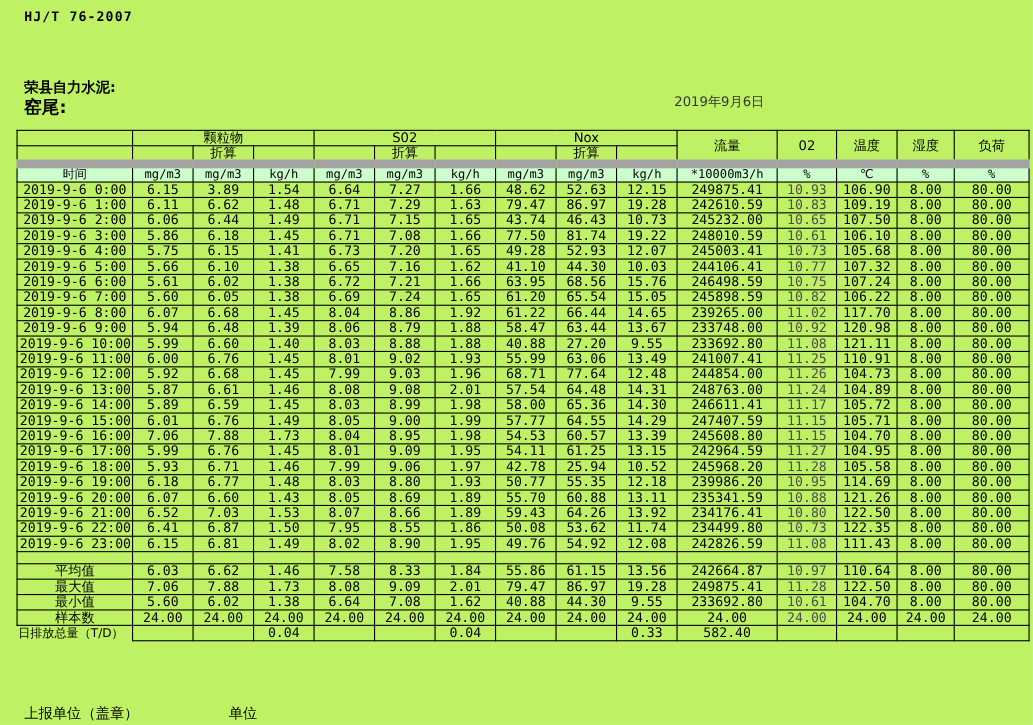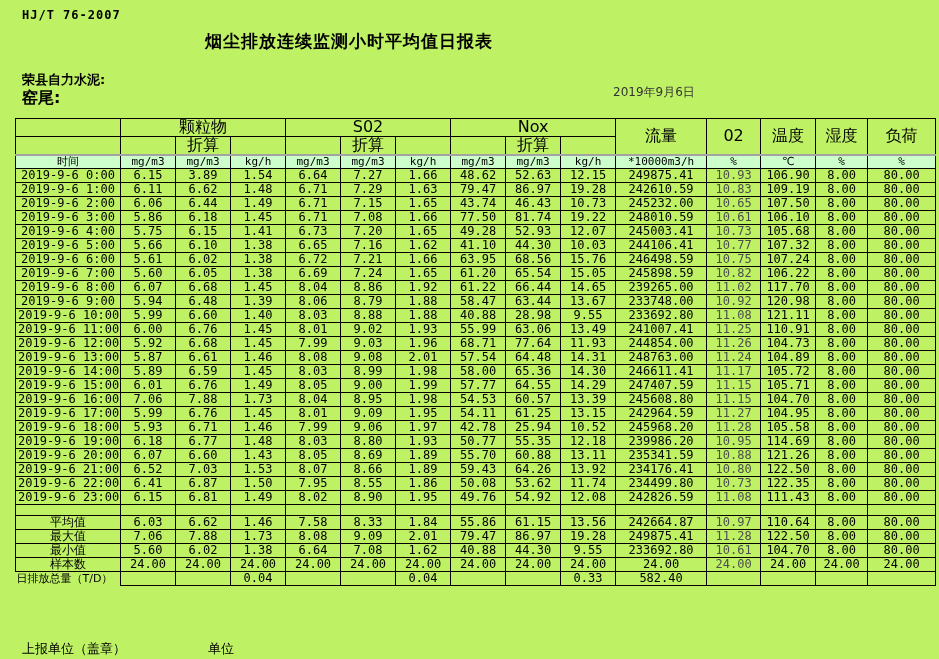--- a/index.html
+++ b/index.html
@@ -16,42 +16,41 @@
 
   table.rpt {
     position:absolute; left:15px; top:118px; width:920px;
     border-collapse:collapse; table-layout:fixed;
     font-size:12px; line-height:1.05;
   }
   table.rpt td {
     border:1px solid #000; padding:0 2px; white-space:nowrap; overflow:hidden;
     height:14px; text-align:center; vertical-align:middle;
   }
-  tr.head-row td { height:13px; font-size:16px;margin-left:21px; }
-  tr.unit-row td { border-top:2px solid #a3a3a3; height:14px; font-size:11px; font-family:"DejaVu Sans Mono", monospace; }
+  tr.head-row td { height:13px; font-size:12px;margin-left:21px; }
+  tr.unit-row td { border-top:8px solid #a3a3a3; height:14px; font-size:11px; font-family:"DejaVu Sans Mono", monospace; }
   tr.unit-row td.cjk { font-family:"DejaVu Sans", sans-serif; }
   td.num  { text-align:right; padding-right:7px; font-family:"DejaVu Sans Mono", monospace; }
   td.time { text-align:right; padding-right:3px; font-family:"DejaVu Sans Mono", monospace;margin-top:37px; }
   td.o2col { color:#4d4d4d; }
   tr.spacer-row td { height:11px; }
   tr.summary-row td { height:14px; }
   td.sum-label { text-align:right; padding-right:2px; font-size:12px; }
   tr.total-row td.total-label {
     border-left:none; border-bottom:none; text-align:left; padding-left:1px; font-size:11px;
   }
   .footer-flow { position:absolute; left:22px;  top:622px; font-size:12px; white-space:nowrap; }
   .footer-org  { position:absolute; left:22px;  top:640px; font-size:13px; white-space:nowrap; }
   .footer-unit { position:absolute; left:208px; top:640px; font-size:13px; white-space:nowrap; }
 </style>
 </head>
 <body>
 
 <div class="page">
   <div class="std-code">HJ/T  76-2007</div>
-  <div class="rpt-title">烟尘排放连续监测小时平均值日报表</div>
   <div class="company">荣县自力水泥:</div>
   <div class="station">窑尾:</div>
   <div class="rpt-date">2019年9月6日</div>
 
   <table class="rpt">
     <colgroup>
       <col style="width:105px">
       <col style="width:55px">
         <col style="width:55px">
         <col style="width:55px">
@@ -280,21 +279,21 @@
         </tr>
         <tr class="data-row">
           <td class="time">2019-9-6 10:00</td>
           <td class="num">5.99</td>
           <td class="num">6.60</td>
           <td class="num">1.40</td>
           <td class="num">8.03</td>
           <td class="num">8.88</td>
           <td class="num">1.88</td>
           <td class="num">40.88</td>
-          <td class="num">28.98</td>
+          <td class="num">27.20</td>
           <td class="num">9.55</td>
           <td class="num">233692.80</td>
           <td class="num o2col">11.08</td>
           <td class="num">121.11</td>
           <td class="num">8.00</td>
           <td class="num">80.00</td>
         </tr>
         <tr class="data-row">
           <td class="time">2019-9-6 11:00</td>
           <td class="num">6.00</td>
@@ -315,21 +314,21 @@
         <tr class="data-row">
           <td class="time">2019-9-6 12:00</td>
           <td class="num">5.92</td>
           <td class="num">6.68</td>
           <td class="num">1.45</td>
           <td class="num">7.99</td>
           <td class="num">9.03</td>
           <td class="num">1.96</td>
           <td class="num">68.71</td>
           <td class="num">77.64</td>
-          <td class="num">11.93</td>
+          <td class="num">12.48</td>
           <td class="num">244854.00</td>
           <td class="num o2col">11.26</td>
           <td class="num">104.73</td>
           <td class="num">8.00</td>
           <td class="num">80.00</td>
         </tr>
         <tr class="data-row">
           <td class="time">2019-9-6 13:00</td>
           <td class="num">5.87</td>
           <td class="num">6.61</td>

